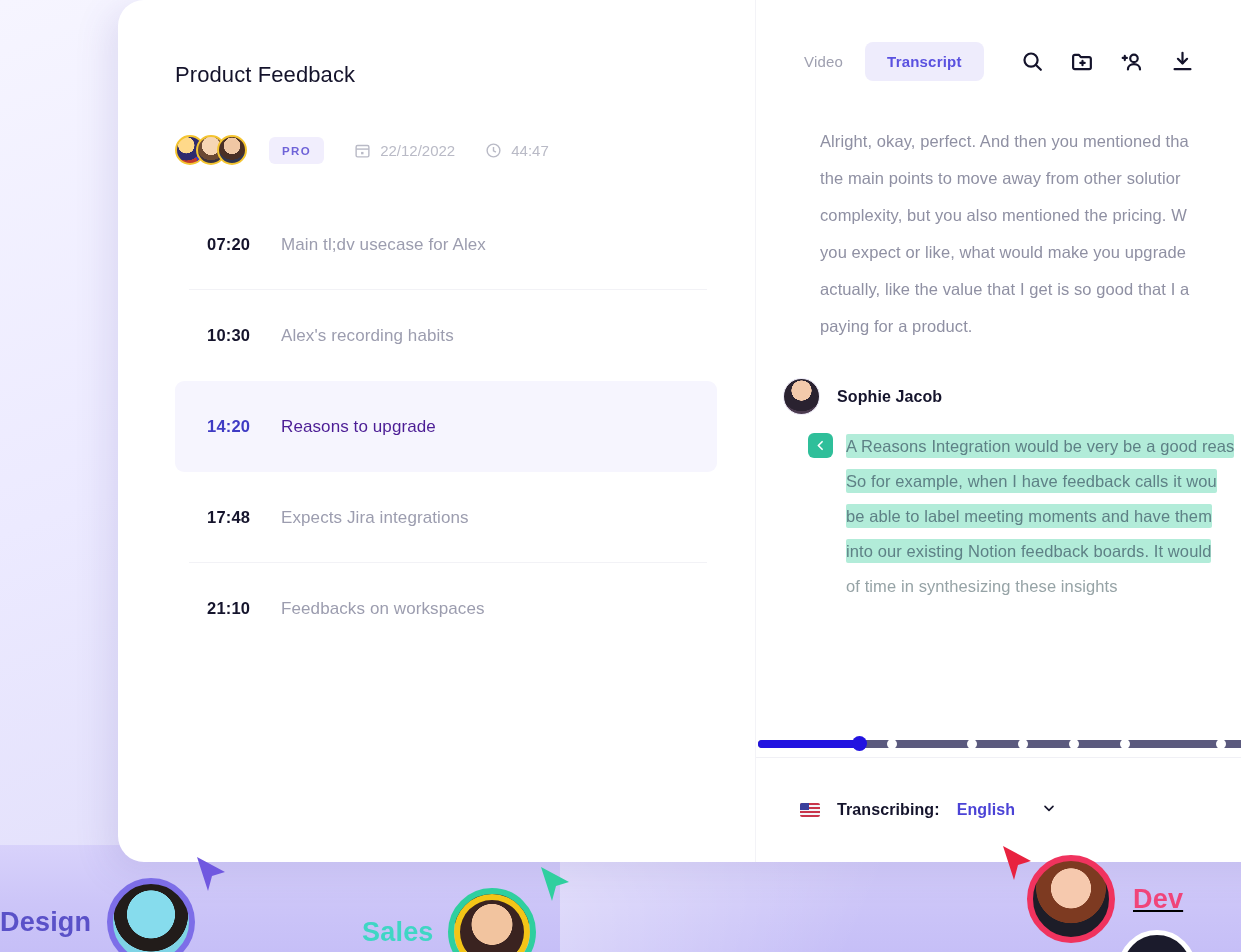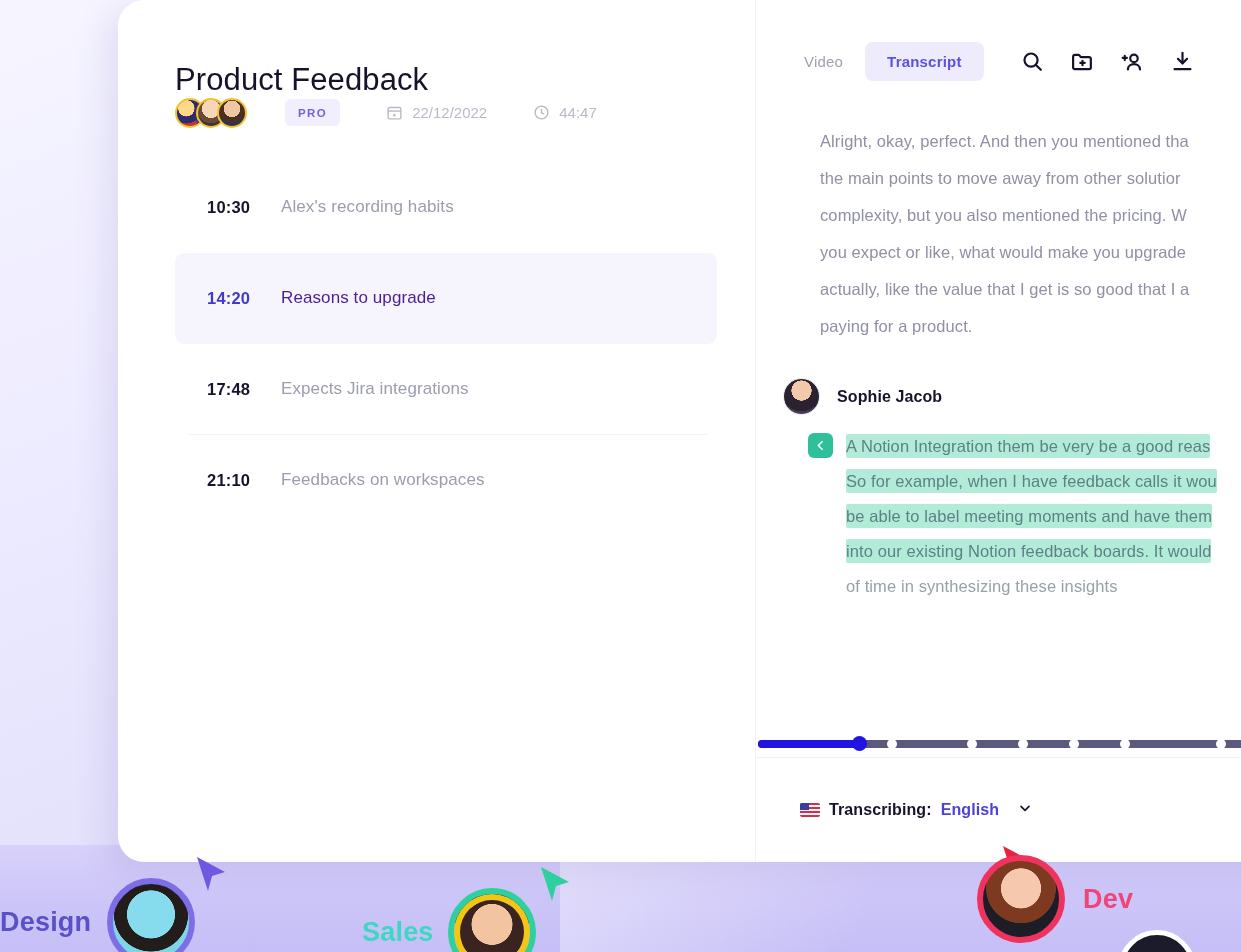--- a/index.html
+++ b/index.html
@@ -54,31 +54,32 @@
 
   
   #left-pane {
     width: 637px;
     flex: 0 0 637px;
     padding: 62px 0 0 57px;
     position: relative;
   }
 
   #page-title {
-    font-size: 31px;
+    font-size: 22px;
     font-weight: 400;
     letter-spacing: .1px;
     color: #14132b;
     line-height: 1.15;
   }
 
   #meta-row {
     display: flex;
     align-items: center;
-    gap: 16px;
+    margin-top: 48px;
+    gap: 0;
   }
 
   
   #avatar-stack { display: flex; align-items: center; }
   .stack-av {
     width: 30px; height: 30px;
     border-radius: 50%;
     border: 2.5px solid #f4c430;
     margin-left: -9px;
     position: relative;
@@ -324,21 +325,21 @@
     flex: 0 0 105px;
     border-top: 1px solid #f0f0f5;
     display: flex;
     align-items: center;
     padding-left: 44px;
     background: #ffffff;
   }
   #lang-row {
     display: flex;
     align-items: center;
-    gap: 9px;
+    gap: 17px;
     font-size: 16px;
     color: #15142c;
     font-weight: 700;
     letter-spacing: .1px;
   }
   #flag-icon {
     width: 20px; height: 14px;
     border-radius: 2px;
     background:
       linear-gradient(180deg,#c8344a 0 14%, #f4f4f8 14% 28%, #c8344a 28% 42%, #f4f4f8 42% 56%, #c8344a 56% 70%, #f4f4f8 70% 85%, #c8344a 85% 100%);
@@ -400,21 +401,21 @@
   #party-sales { left: 362px; top: 888px; }
   #party-sales .party-label { color: #3fd6c4; }
   #party-sales .party-av {
     margin-left: 14px;
     border-color: #2fcf9f;
     box-shadow: inset 0 0 0 6px #f3c517;
     background: radial-gradient(circle at 50% 40%, #f2c49f 0 34%, #3a2320 35% 62%, #e8d0c2 63% 100%);
   }
   #sales-arrow { left: 538px; top: 866px; }
 
-  #party-dev { left: 977px; top: 855px; }
+  #party-dev { left: 1027px; top: 855px; text-decoration: underline; }
   #party-dev .party-av {
     border-color: #f0335e;
     background: radial-gradient(circle at 50% 36%, #f6c9ae 0 32%, #7d3a21 33% 56%, #1d1d28 57% 100%);
   }
   #party-dev .party-label { color: #f0457a; margin-left: 18px; }
   #dev-arrow { left: 1000px; top: 845px; }
 
   #party-bottom-peek {
     position: absolute;
     left: 1118px;
@@ -470,20 +471,24 @@
               <path d="M12 7v5.4l3.4 2"></path>
             </svg>
           </span>
           <span>44:47</span>
         </div>
       </div>
 
       <div id="chapter-list">
 
 
+        <div class="chapter-row">
+          <div class="ch-time">07:20</div>
+          <div class="ch-title">Main tl;dv usecase for Alex</div>
+        </div>
 
         <div class="chapter-row">
           <div class="ch-time">10:30</div>
           <div class="ch-title">Alex's recording habits</div>
         </div>
 
         <div class="chapter-row is-active">
           <div class="ch-time">14:20</div>
           <div class="ch-title">Reasons to upgrade</div>
         </div>
@@ -555,21 +560,21 @@
             <div id="speaker-name">Sophie Jacob</div>
           </div>
 
           <div id="highlight-block">
             <div id="collapse-chevron">
               <svg width="13" height="13" viewBox="0 0 24 24" fill="none" stroke="#ffffff" stroke-width="3" stroke-linecap="round" stroke-linejoin="round">
                 <path d="M15 5 8 12l7 7"></path>
               </svg>
             </div>
             <div class="hl-line">
-              <mark>A Notion Integration them be very be a good reas</mark>
+              <mark>A Reasons Integration would be very be a good reas</mark>
             </div>
             <div class="hl-line">
               <mark>So for example, when I have feedback calls it wou</mark>
             </div>
             <div class="hl-line">
               <mark>be able to label meeting moments and have them</mark>
             </div>
             <div class="hl-line">
               <mark>into our existing Notion feedback boards. It would</mark>
             </div>

